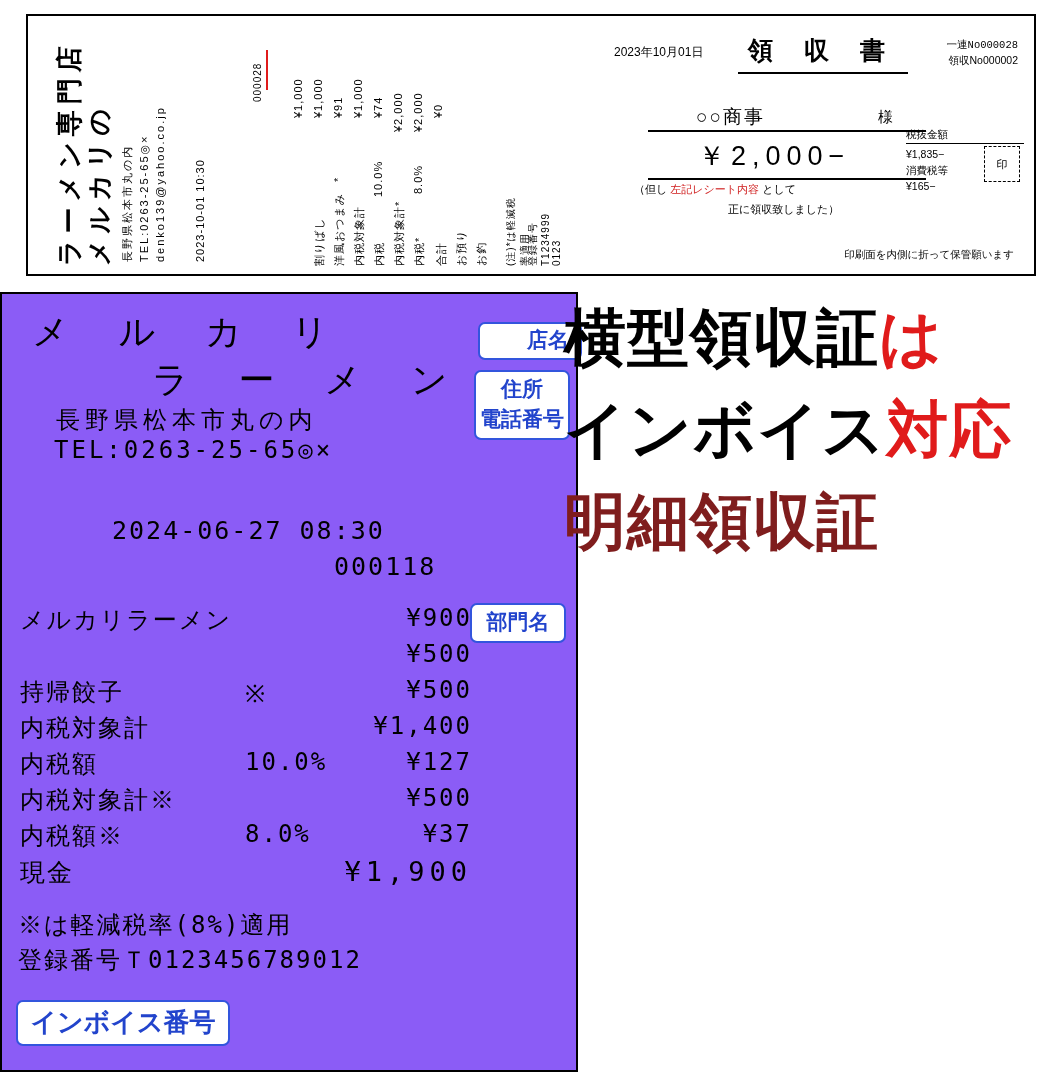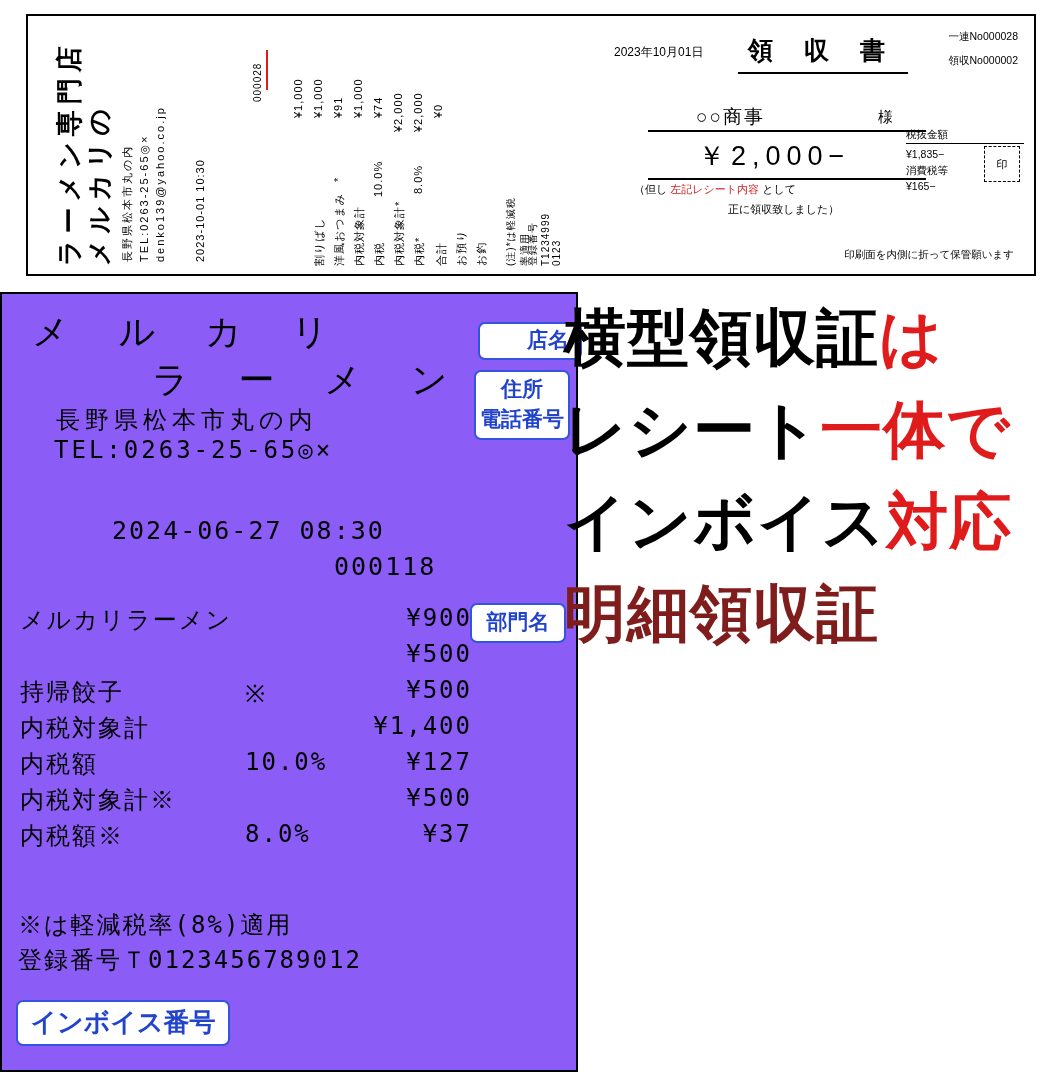--- a/index.html
+++ b/index.html
@@ -15,21 +15,21 @@
   .sv-title{font-size:26px;letter-spacing:6px;font-weight:bold;}
   .sv-sub{font-size:11px;letter-spacing:2px;}
   .sv-line{font-size:11px;letter-spacing:1px;}
   .sv-small{font-size:10px;letter-spacing:1px;}
 
   
   .voucher{position:absolute;left:560px;top:10px;width:440px;height:242px;}
   .v-date{position:absolute;left:26px;top:18px;font-size:12px;}
   .v-title{position:absolute;left:160px;top:8px;font-size:25px;letter-spacing:12px;font-weight:bold;}
   .v-uline{position:absolute;left:150px;top:46px;width:170px;height:2px;background:#000;}
-  .v-no1{position:absolute;right:10px;top:4px;font-size:10.5px;}
+  .v-no1{position:absolute;right:10px;top:12px;font-size:10.5px;font-family:Liberation Mono, monospace;}
   .v-no2{position:absolute;right:10px;top:28px;font-size:10.5px;}
   .v-cust{position:absolute;left:108px;top:78px;font-size:19px;letter-spacing:2px;}
   .v-sama{position:absolute;left:290px;top:82px;font-size:15px;}
   .v-cust-line{position:absolute;left:60px;top:104px;width:278px;height:1.5px;background:#000;}
   .v-amount{position:absolute;left:110px;top:112px;font-size:27px;letter-spacing:6px;}
   .v-amount-line{position:absolute;left:60px;top:152px;width:278px;height:1.5px;background:#000;}
   .v-note1{position:absolute;left:46px;top:156px;font-size:11px;}
   .v-note1 .red{color:#d02020;}
   .v-note2{position:absolute;left:140px;top:176px;font-size:11px;}
   .v-taxbox{position:absolute;right:4px;top:100px;width:118px;font-size:10.5px;line-height:16px;text-align:left;}
@@ -186,38 +186,40 @@
     <div class="r-row">
       <span class="lbl">内税対象計※</span>
       <span class="mid"></span>
       <span class="amt">¥500</span>
     </div>
     <div class="r-row">
       <span class="lbl">内税額※</span>
       <span class="mid">8.0%</span>
       <span class="amt">¥37</span>
     </div>
+    <div class="r-row big">
+      <span class="lbl">現金</span>
+      <span class="mid"></span>
+      <span class="amt">¥1,900</span>
+    </div>
   </div>
 
   <div class="r-foot1">※は軽減税率(8%)適用</div>
   <div class="r-foot2">登録番号Ｔ0123456789012</div>
 </div>
 
 <div class="callout c-shopname">店名</div>
 <div class="callout c-address">
   <div>住所</div>
   <div>電話番号</div>
 </div>
 <div class="callout c-dept">部門名</div>
 <div class="callout c-invoice">インボイス番号</div>
 
 <div class="headline">
   <div class="hl">
     <span>横型領収証</span><span class="red">は</span>
   </div>
   <div class="hl">
-    <span>レシート</span><span class="red">一体で</span>
-  </div>
-  <div class="hl">
     <span>インボイス</span><span class="red">対応</span>
   </div>
   <div class="hl red-all">明細領収証</div>
 </div>
 
 </body></html>

